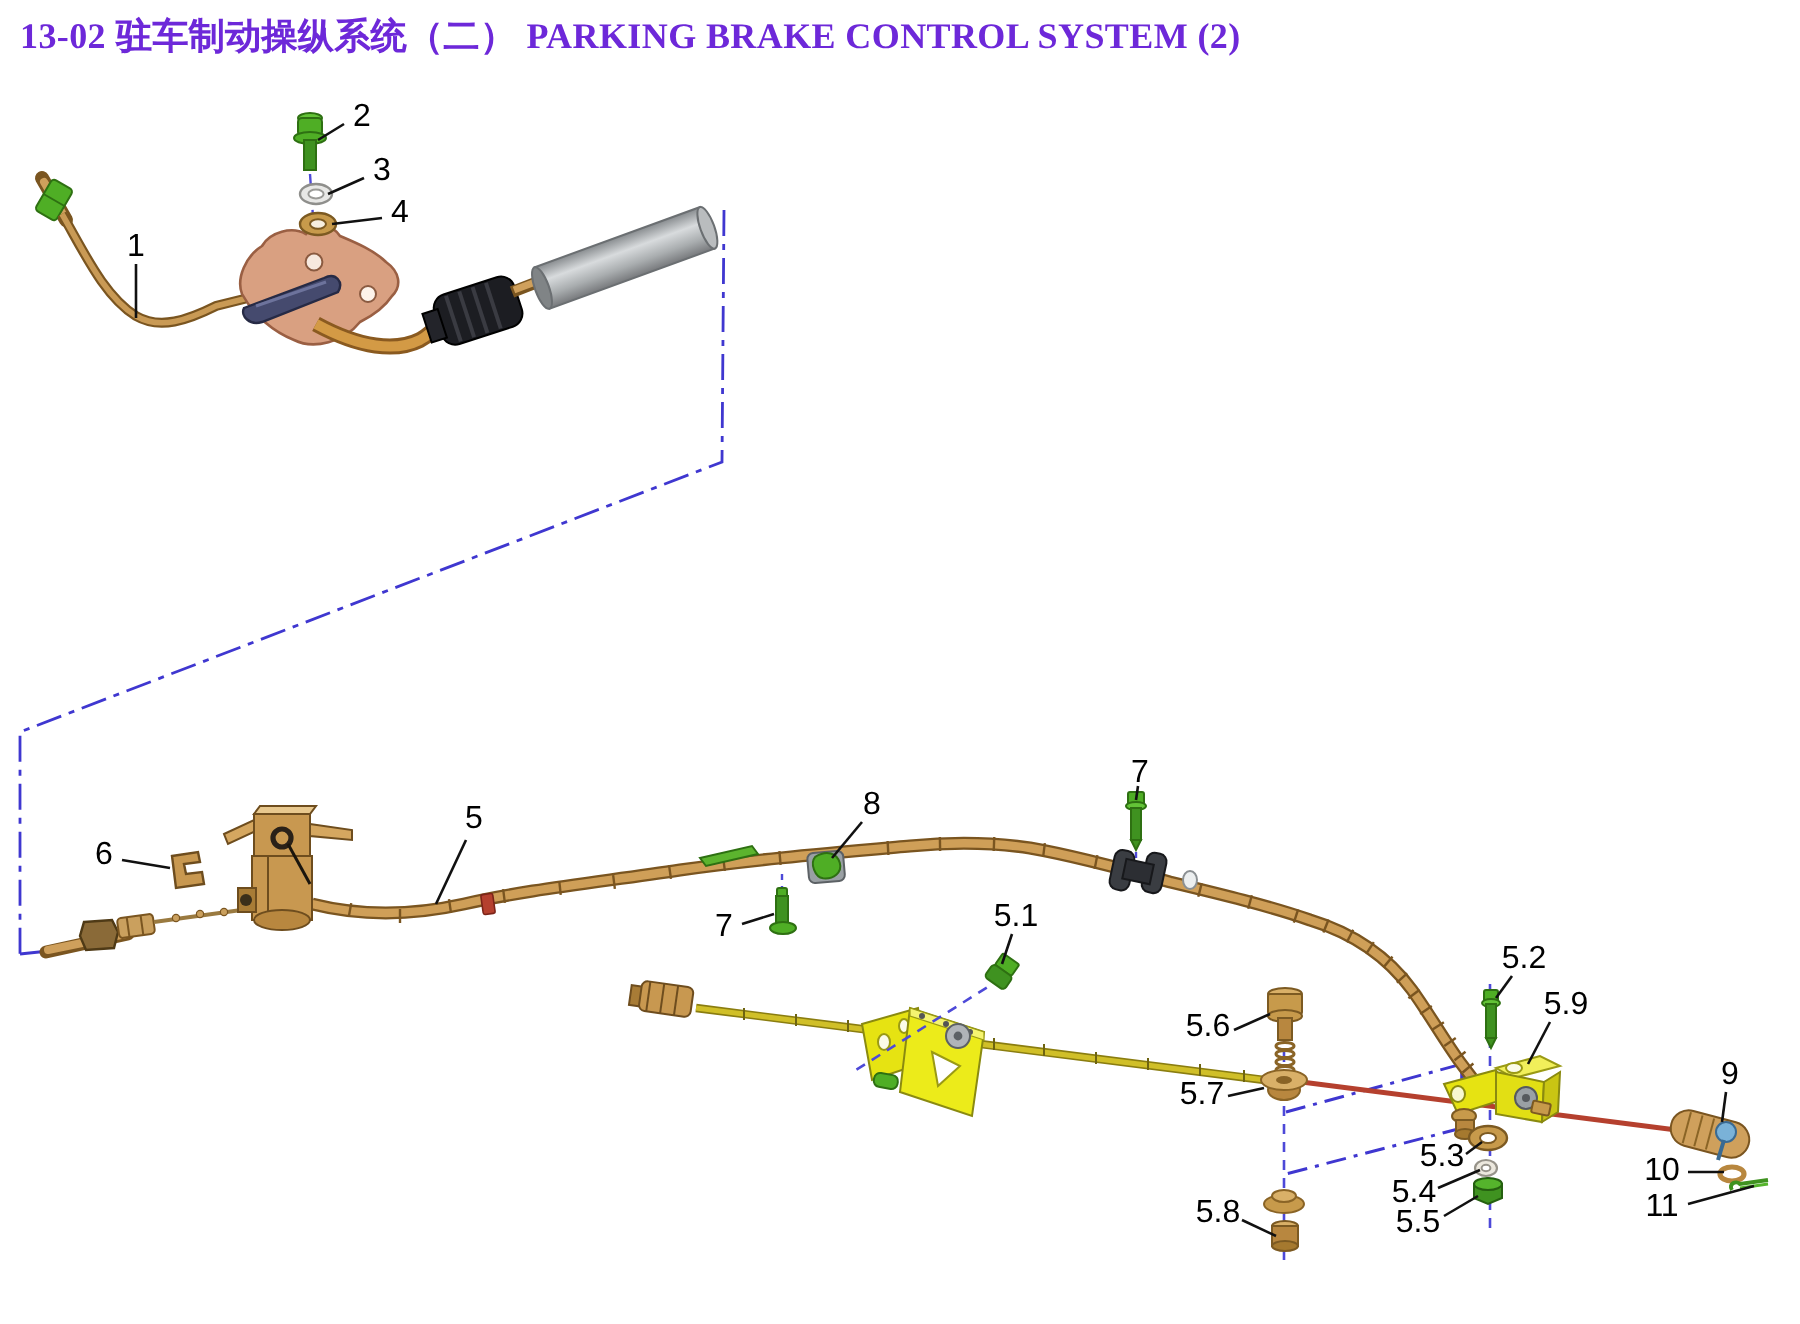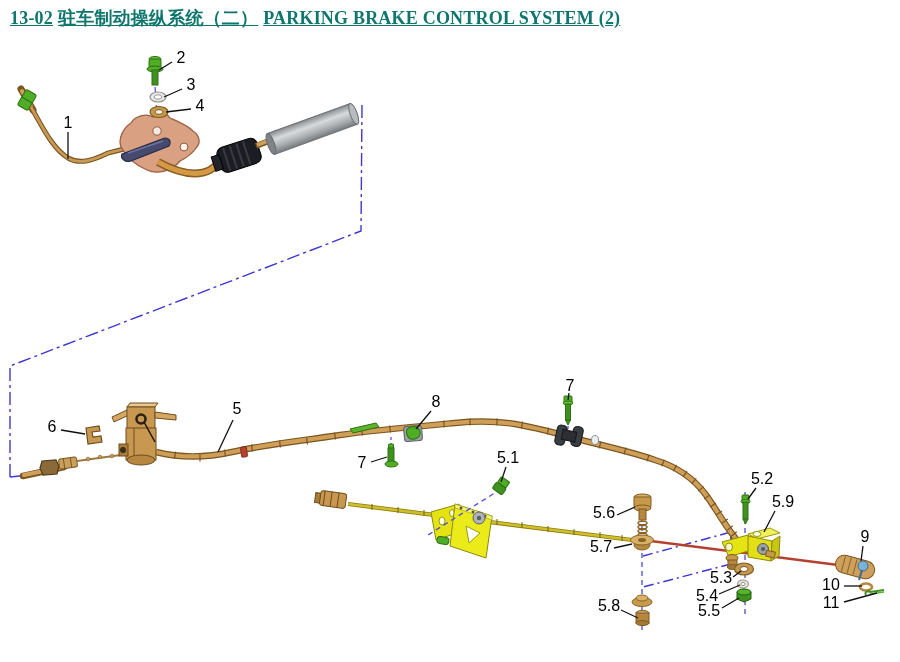--- a/index.html
+++ b/index.html
@@ -1,19 +1,19 @@
 <!DOCTYPE html>
 <html><head>
 <meta charset="utf-8">
 <style>
   html,body{margin:0;padding:0;background:#fff;}
   .page{position:relative;width:900px;height:662px;background:#fff;overflow:hidden;
         font-family:"Liberation Sans",sans-serif;}
   .title{position:absolute;top:6px;left:10px;margin:0;white-space:nowrap;
-         font:bold 18px "Liberation Serif",serif;color:#0f766e;letter-spacing:.2px;text-decoration:underline;}
+         font:bold 18px "Liberation Serif",serif;color:#6d28d9;letter-spacing:.2px;}
   .title span{margin-right:5px;}
   svg{position:absolute;top:0;left:0;}
   svg text.callout{font-family:"Liberation Sans",sans-serif;font-size:16px;fill:#000;}
   line.leader{stroke:#111;stroke-width:1.3;}
 </style>
 </head>
 <body>
 
 <div class="page">
 

